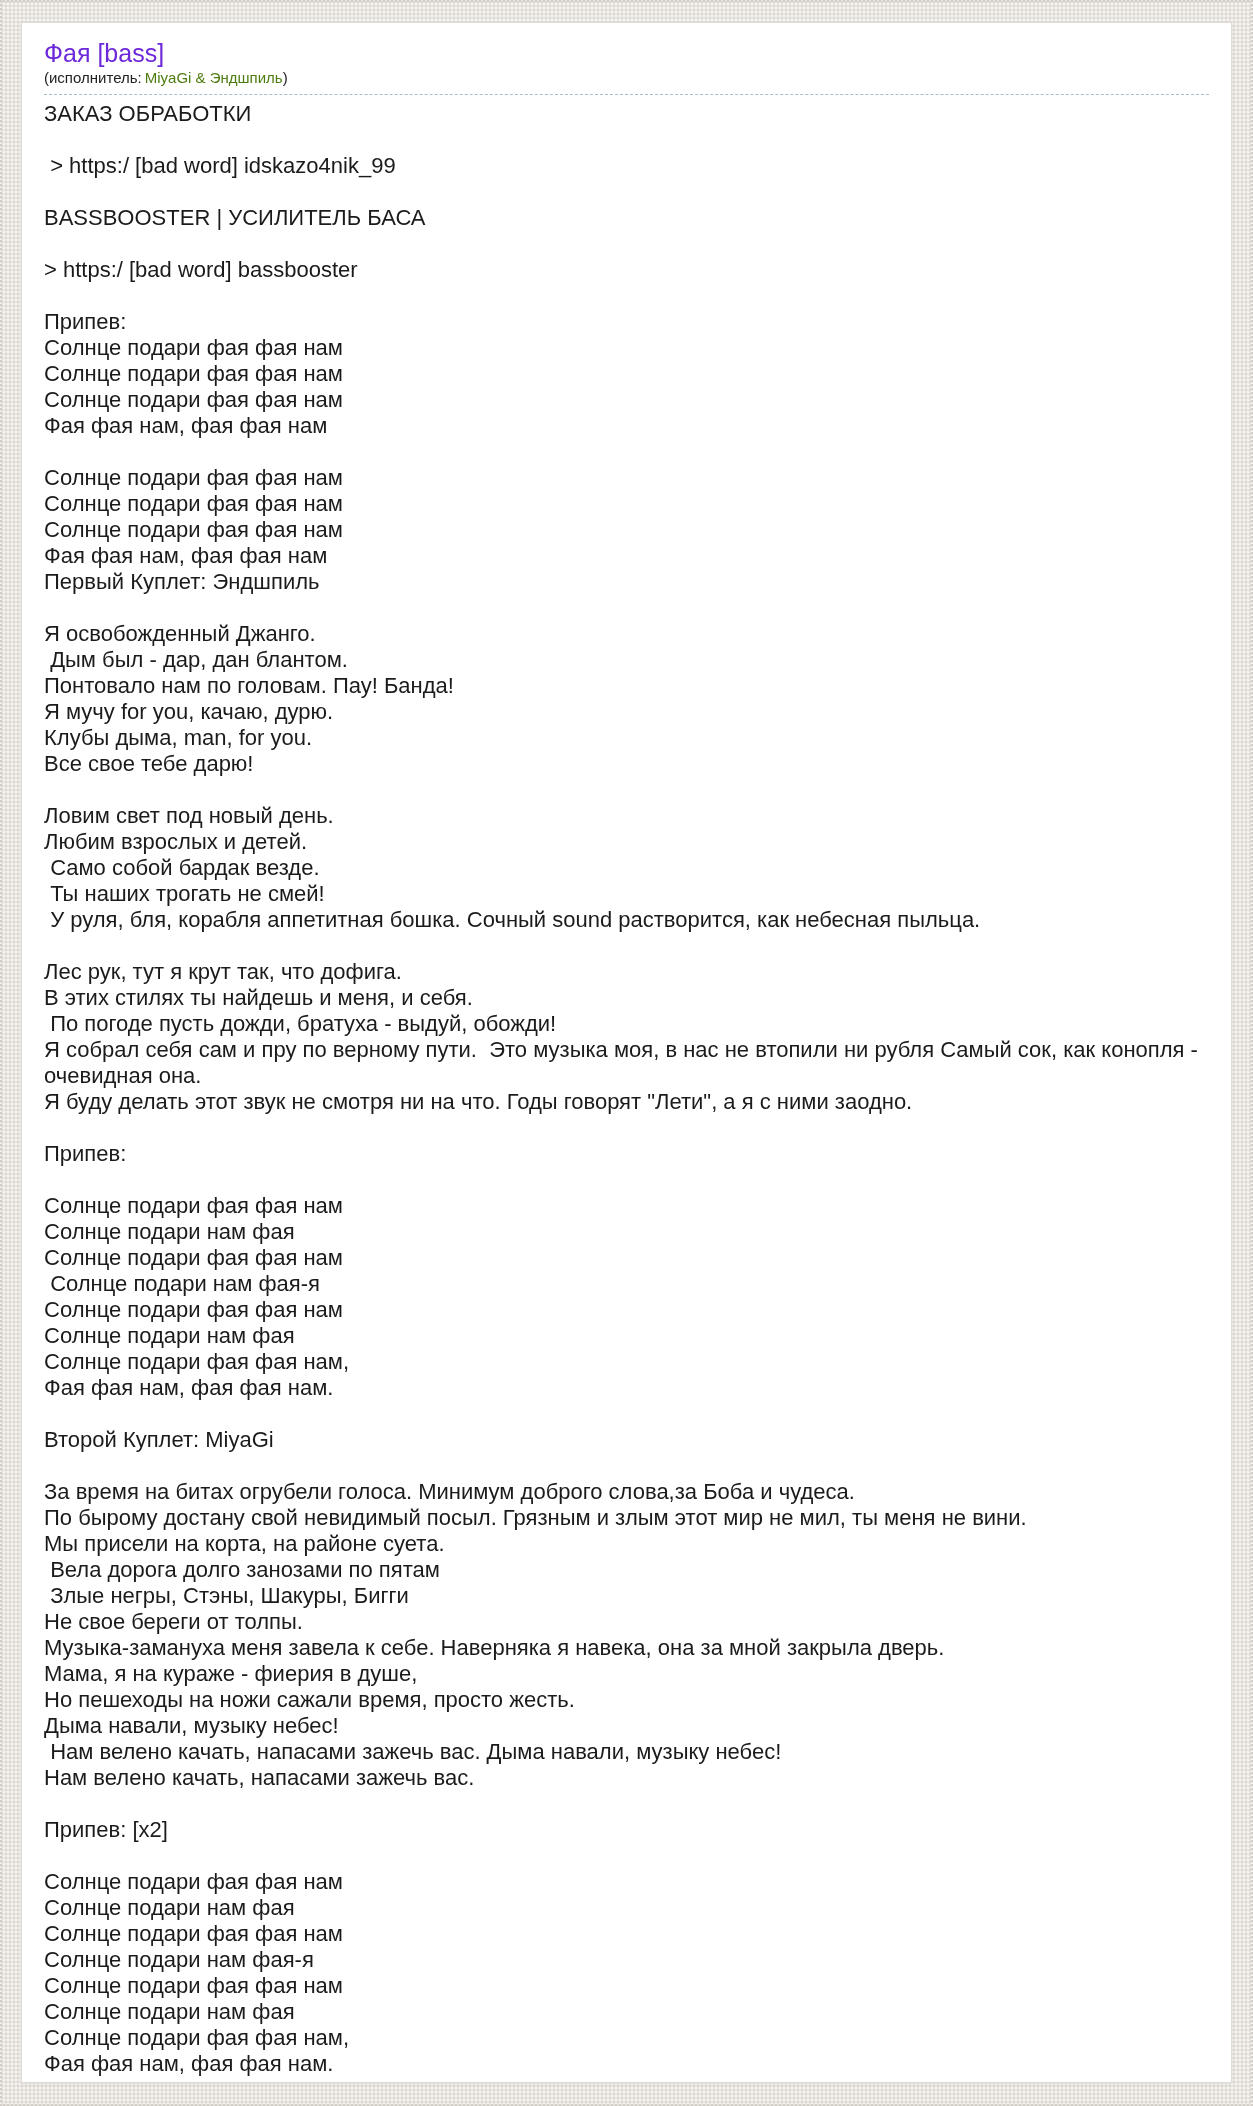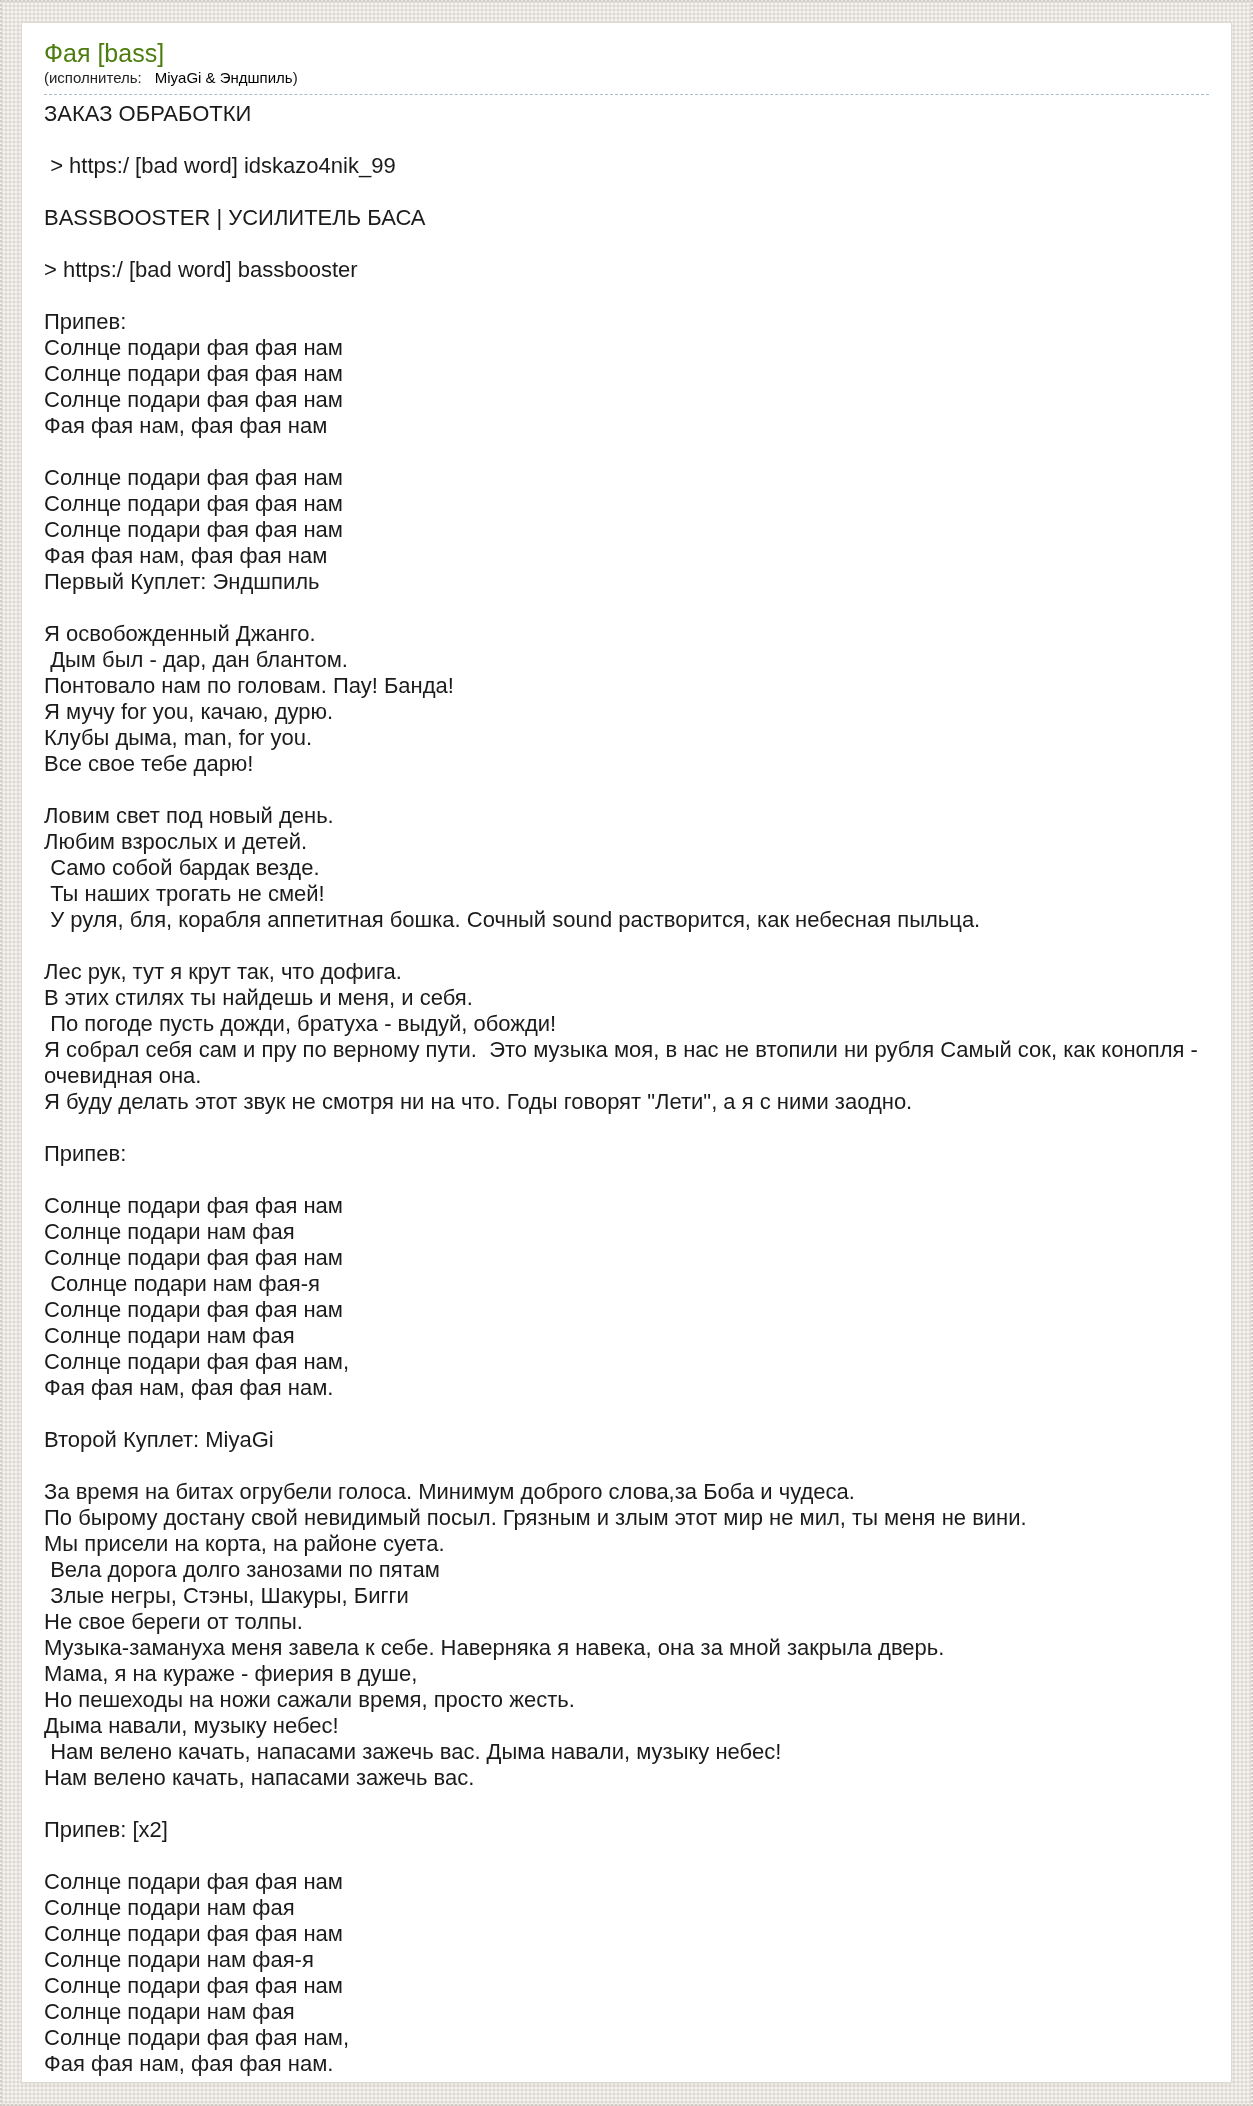--- a/index.html
+++ b/index.html
@@ -37,31 +37,31 @@
   }
   .header {
     padding-bottom: 7px;
     border-bottom: 1px dashed #a4bfc9;
   }
   .title {
     margin: 0;
     font-size: 25px;
     line-height: 30px;
     font-weight: normal;
-    color: #4d7c0f;
+    color: #6d28d9;
   }
   .subtitle {
     margin: 0;
     font-size: 15px;
     line-height: 19px;
     color: #222222;
   }
-  .subtitle .label { margin-right: 13px; }
+  .subtitle .label { margin-right: 3px; }
   .artist-link {
-    color: #000000;
+    color: #4d7c0f;
     text-decoration: none;
     cursor: pointer;
   }
   .lyrics {
     margin: 6px 0 0 0;
     font-family: "Liberation Sans", "DejaVu Sans", sans-serif;
     font-size: 22px;
     line-height: 26px;
     color: #1b1b1b;
     white-space: pre-wrap;

